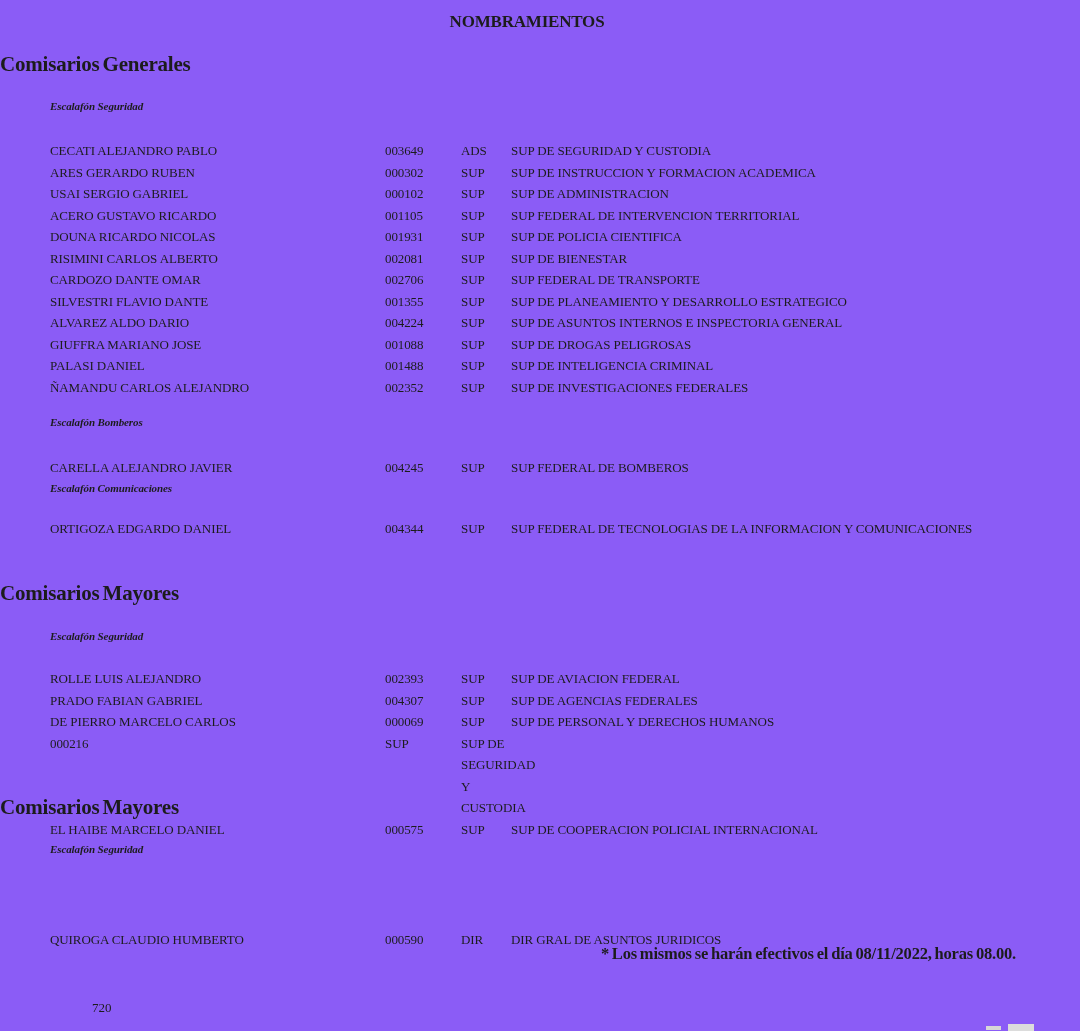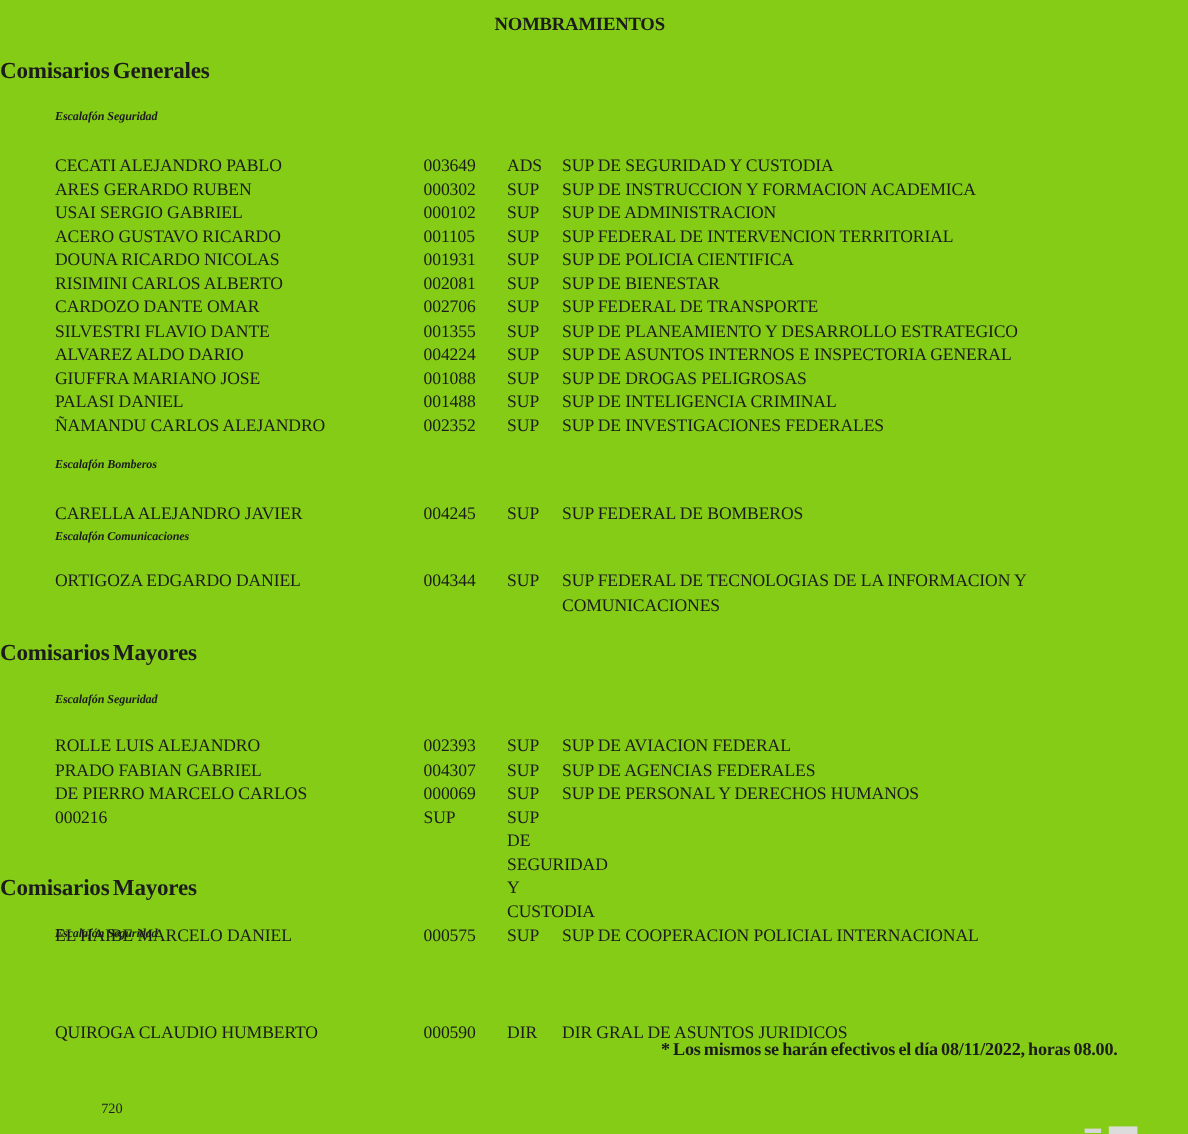--- a/index.html
+++ b/index.html
@@ -1,20 +1,20 @@
 <!DOCTYPE html>
 <html><head>
 <meta charset="utf-8">
 <style>
   html, body { margin: 0; padding: 0; background: #ffffff; }
   .page {
     position: relative;
     width: 1080px;
     height: 1031px;
-    background: #84cc16;
+    background: #8b5cf6;
     overflow: hidden;
     font-family: "Liberation Serif", "DejaVu Serif", serif;
     color: #1c1c1c;
   }
   .abs { position: absolute; }
 
   .doc-title {
     left: 0; right: 26px;
     text-align: center;
     font-size: 17px;
@@ -37,21 +37,21 @@
     font-size: 11px;
     font-weight: bold;
     font-style: italic;
     letter-spacing: -0.1px;
     line-height: 20px;
   }
   .roster { left: 50px; width: 942px; }
   .roster-row {
     display: grid;
     grid-template-columns: 335px 76px 50px 481px;
-    font-size: 16px;
+    font-size: 13px;
     line-height: 21.5px;
     letter-spacing: -0.1px;
   }
   .roster-row > span { display: block; }
   .cell-name  { white-space: nowrap; }
   .cell-code  { white-space: nowrap; }
   .cell-grade { white-space: nowrap; }
 
   .footnote {
     right: 64px;

